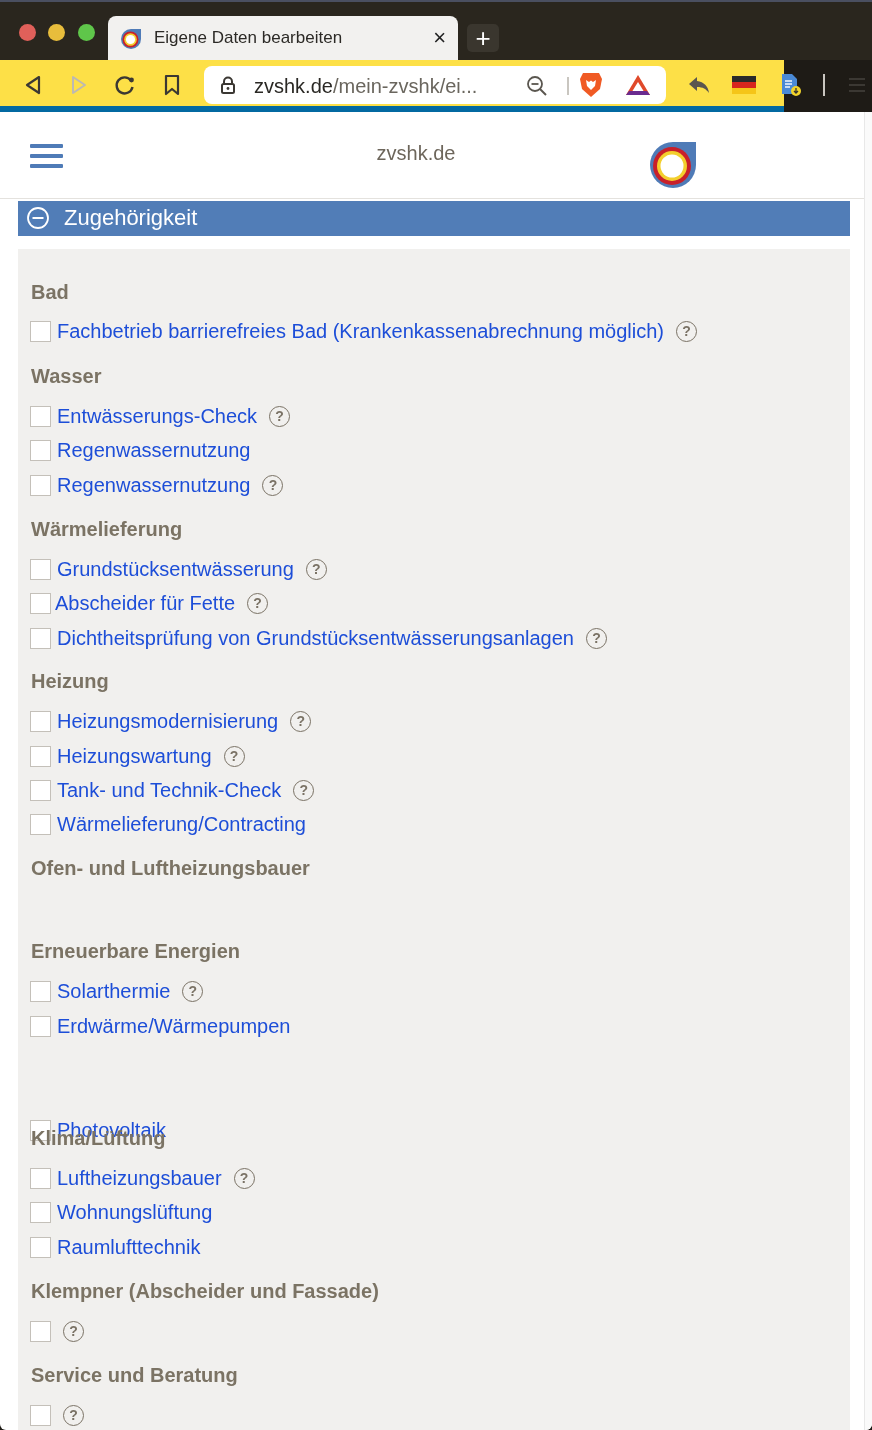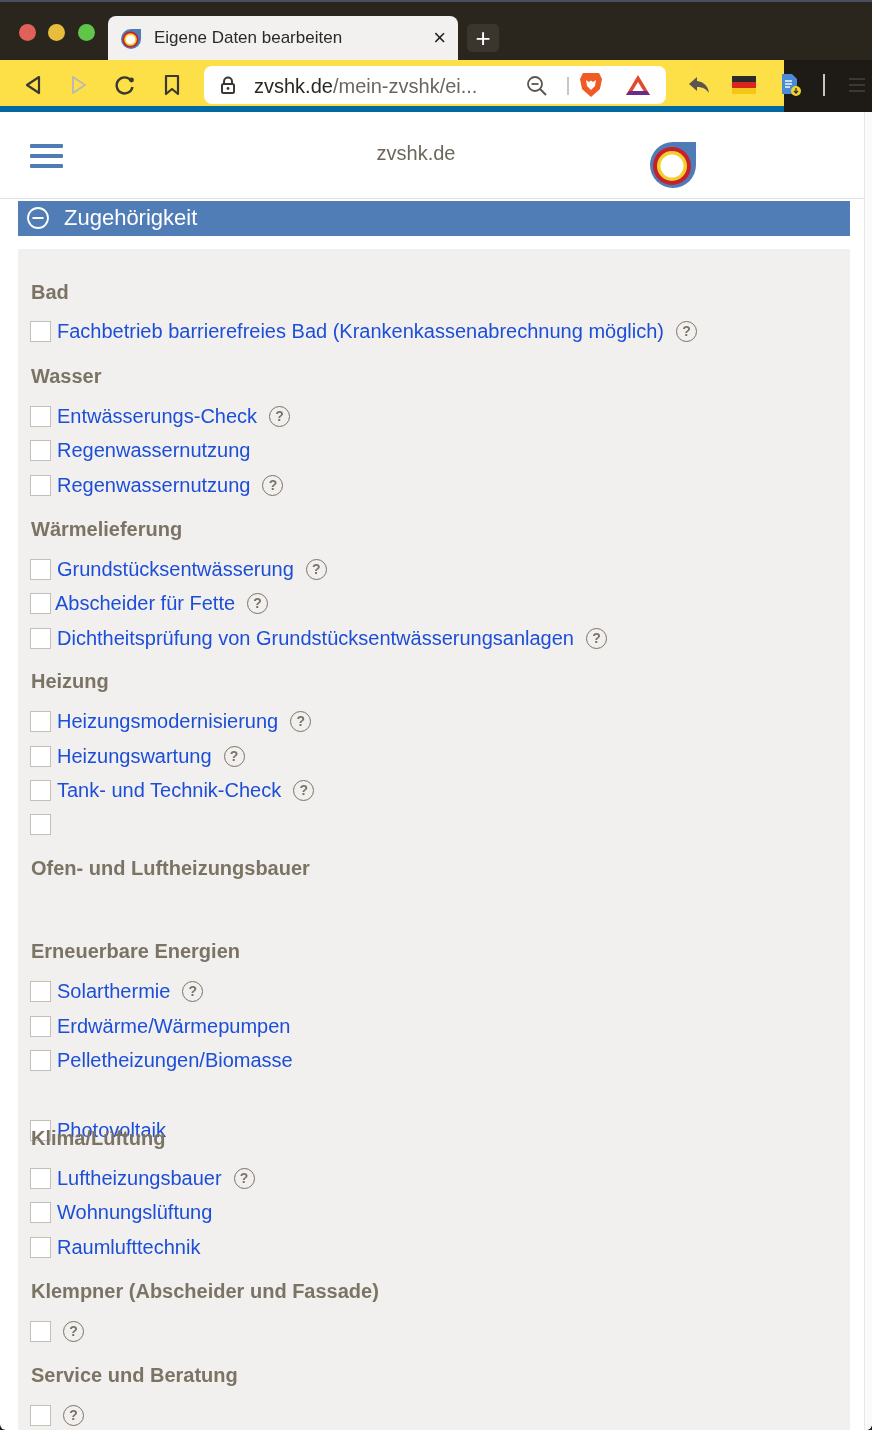--- a/index.html
+++ b/index.html
@@ -231,38 +231,35 @@
         <span class="item-label">Heizungswartung</span>
         <span class="help">?</span>
       </div>
     <div class="item" style="top:528px">
         <span class="checkbox"></span>
         <span class="item-label">Tank- und Technik-Check</span>
         <span class="help">?</span>
       </div>
     <div class="item" style="top:562px">
         <span class="checkbox"></span>
+        <span class="item-label">Wärmelieferung/Contracting</span>
       </div>
 
     <div class="group-title" style="top:608px">Ofen- und Luftheizungsbauer</div>
 
     <div class="group-title" style="top:691px">Erneuerbare Energien</div>
     <div class="item" style="top:729px">
         <span class="checkbox"></span>
         <span class="item-label">Solarthermie</span>
         <span class="help">?</span>
       </div>
     <div class="item" style="top:764px">
         <span class="checkbox"></span>
         <span class="item-label">Erdwärme/Wärmepumpen</span>
       </div>
-    <div class="item" style="top:798px">
-        <span class="checkbox"></span>
-        <span class="item-label">Pelletheizungen/Biomasse</span>
-      </div>
     <div class="item" style="top:868px">
         <span class="checkbox"></span>
         <span class="item-label">Photovoltaik</span>
       </div>
 
     <div class="group-title" style="top:878px">Klima/Lüftung</div>
     <div class="item" style="top:916px">
         <span class="checkbox"></span>
         <span class="item-label">Luftheizungsbauer</span>
         <span class="help">?</span>

